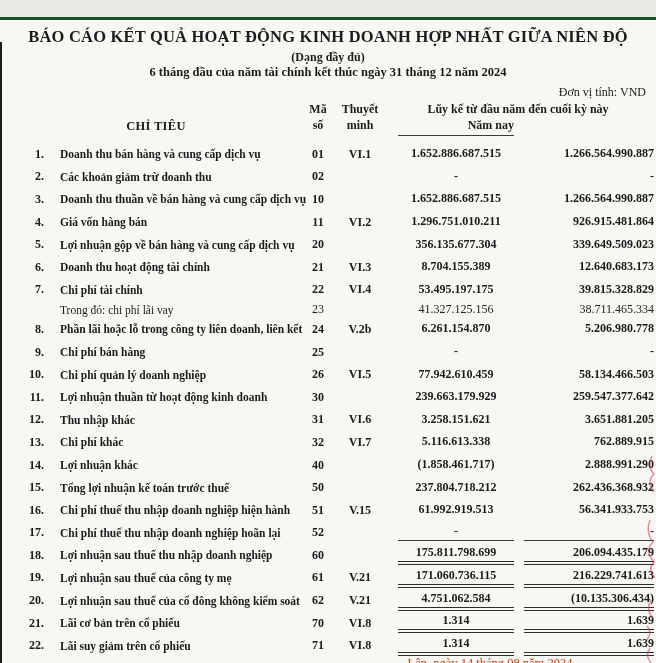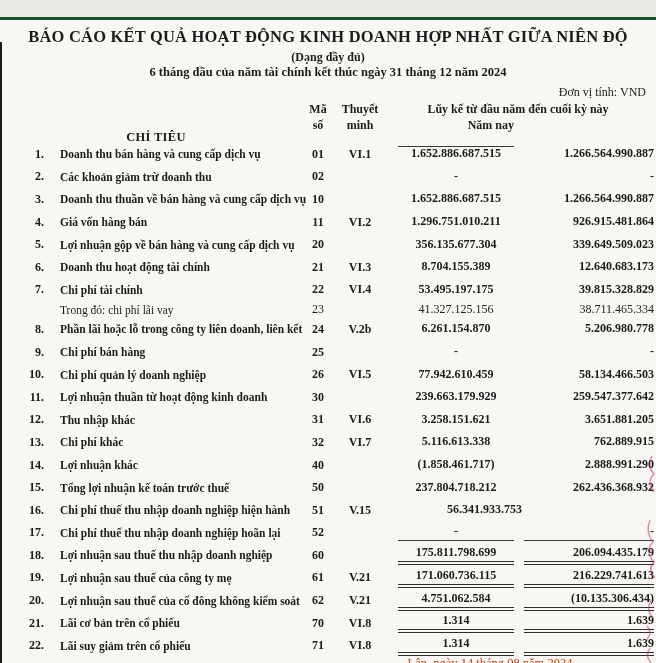--- a/index.html
+++ b/index.html
@@ -19,21 +19,21 @@
 
   
   .thead{position:absolute;top:81px;left:14px;width:640px;display:flex;font-weight:bold;font-size:12px;}
   .th-labelgroup{width:284px;position:relative;}
   .chi-tieu{position:absolute;bottom:2px;left:0;width:100%;text-align:center;font-size:12.5px;letter-spacing:.3px;}
   .th-code{width:40px;text-align:center;line-height:16px;}
   .th-note{width:44px;text-align:center;line-height:16px;}
   .th-vals{width:272px;}
   .span-head{text-align:center;font-size:12px;line-height:16px;white-space:nowrap;}
   .val-heads{display:flex;margin-top:1px;}
-  .vh{text-align:right;padding-bottom:13px;border-bottom:1.5px solid #3a3a3a;font-size:12px;font-family:Liberation Serif, serif;}
+  .vh{text-align:right;padding-bottom:2px;border-bottom:1.5px solid #3a3a3a;font-size:12px;font-family:Liberation Serif, serif;}
   .vh.nn{width:116px;margin-left:16px;}
   .vh.nt{width:130px;margin-left:10px;}
 
   
   .rows{position:absolute;top:123px;left:14px;width:640px;}
   .row{display:flex;align-items:center;height:22.6px;font-weight:bold;font-size:12px;}
   .row.sub{height:17px;font-weight:normal;}
   .c-num{width:32px;text-align:right;padding-right:2px;box-sizing:border-box;}
   .c-label{width:252px;padding-left:14px;box-sizing:border-box;font-size:11.5px;white-space:nowrap;}
   .row.sub .c-label{font-size:11.5px;}
@@ -298,20 +298,23 @@
         <div class="c-nt">
           <div class="val">262.436.368.932</div>
         </div>
       </div>
 
       <div class="row">
         <div class="c-num">16.</div>
         <div class="c-label">Chi phí thuế thu nhập doanh nghiệp hiện hành</div>
         <div class="c-code">51</div>
         <div class="c-note">V.15</div>
+        <div class="c-nn">
+          <div class="val">61.992.919.513</div>
+        </div>
         <div class="c-nt">
           <div class="val">56.341.933.753</div>
         </div>
       </div>
 
       <div class="row rule-single">
         <div class="c-num">17.</div>
         <div class="c-label">Chi phí thuế thu nhập doanh nghiệp hoãn lại</div>
         <div class="c-code">52</div>
         <div class="c-note"></div>

